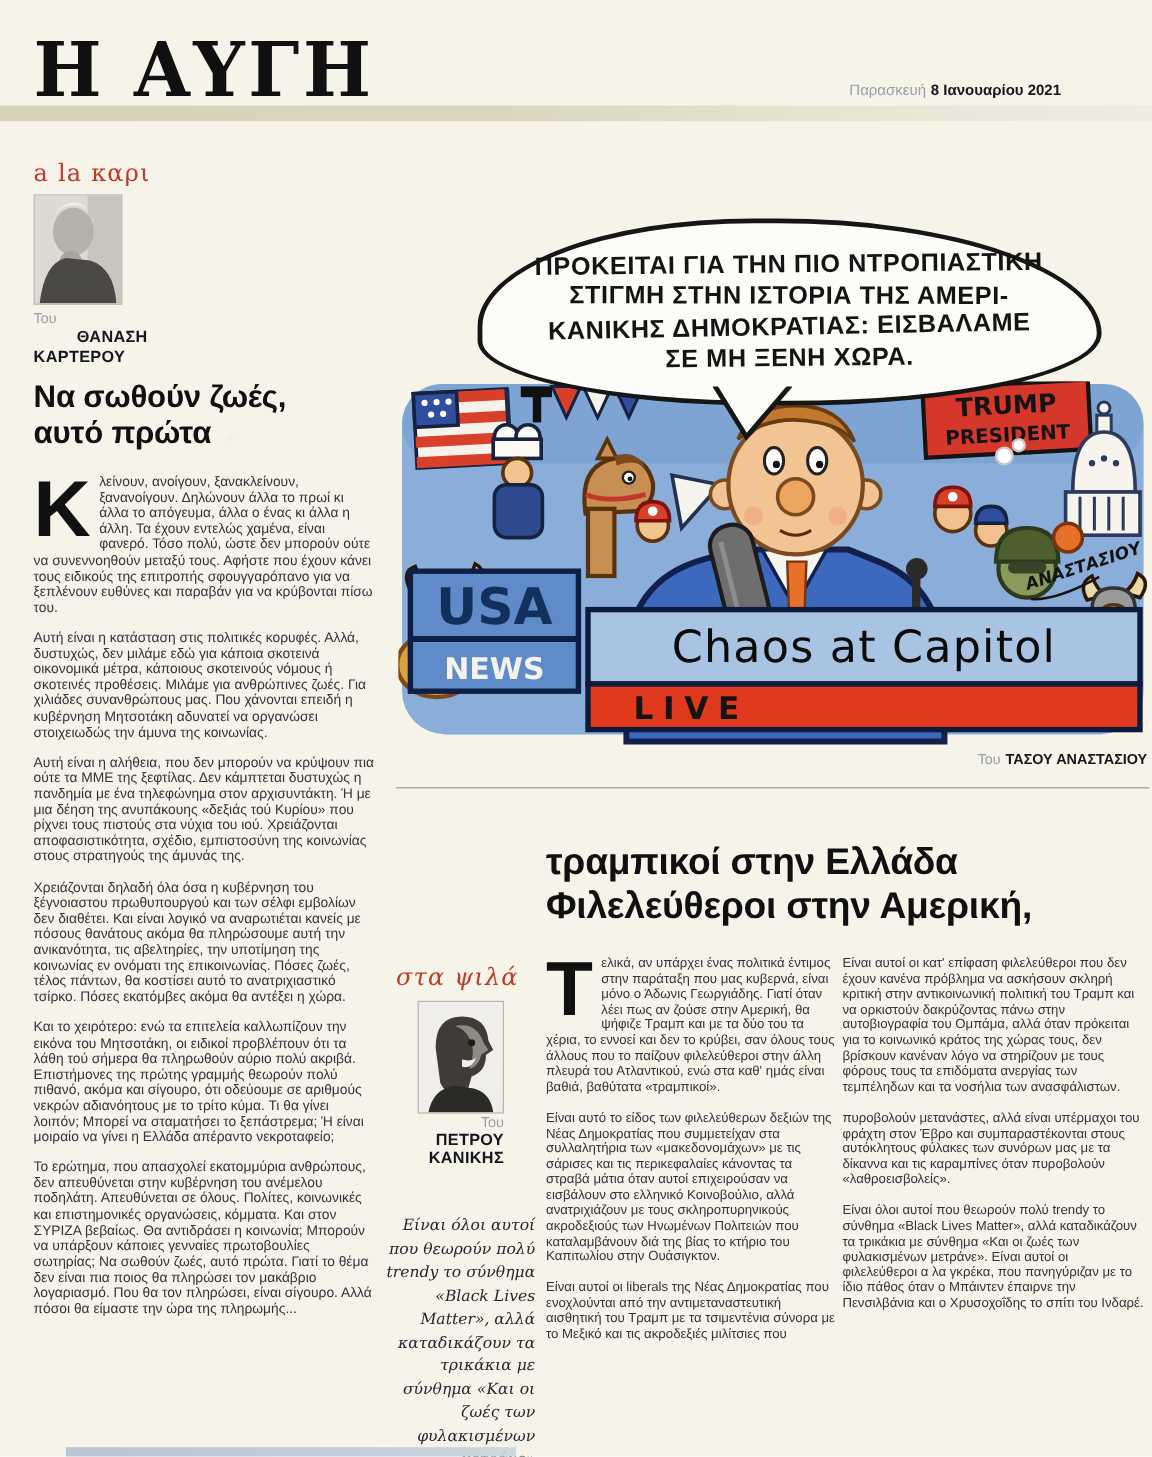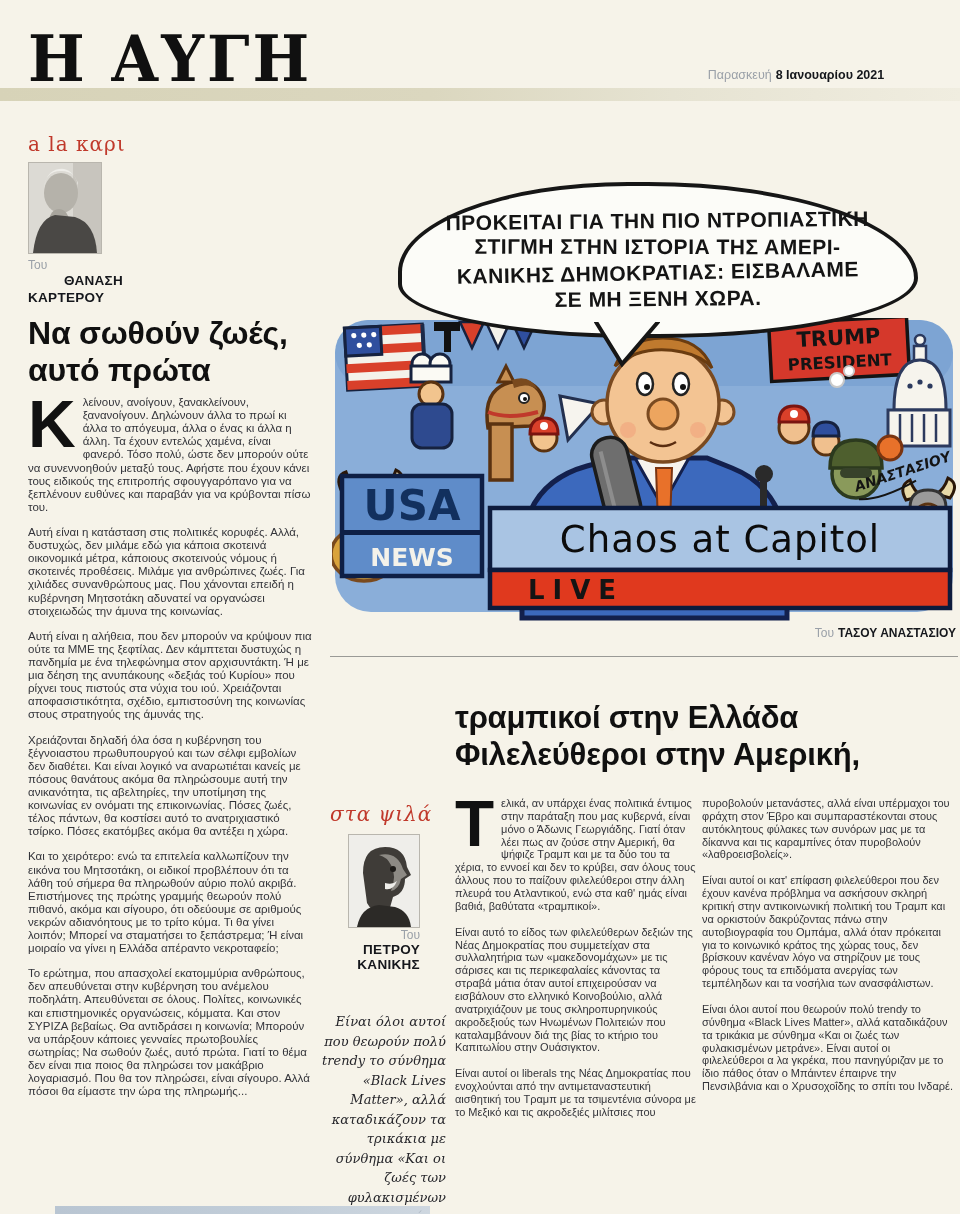--- a/index.html
+++ b/index.html
@@ -18,21 +18,21 @@
   .dateline .day{color:#9aa0a8;font-weight:normal;margin-right:4px;}
   .dateline .rest{font-weight:bold;}
   .khaki-band{height:13px;background:linear-gradient(90deg,#d7d3b8 0%,#dbd7bf 45%,#e6e3d2 70%,#f0ede0 100%);}
   
   .seclabel{font-family:"DejaVu Serif", serif;font-size:20px;color:#c0392b;letter-spacing:1px;}
   .byline-prefix{font-size:12px;color:#9aa0a8;}
   .byline-name{font-size:13.5px;font-weight:bold;color:#15171c;letter-spacing:.3px;}
   
   .photo{background:linear-gradient(180deg,#e9e7e2 0%,#d8d5cf 60%,#c9c6c0 100%);border:1px solid #b9b6ae;overflow:hidden;}
   
-  .hl1{font-size:32px;font-weight:bold;color:#101010;line-height:1.17;letter-spacing:-.2px;}
+  .hl1{font-size:26px;font-weight:bold;color:#101010;line-height:1.17;letter-spacing:-.2px;}
   .hl2{font-size:31px;font-weight:bold;color:#101010;line-height:1.18;letter-spacing:-.2px;}
   
   .bodycol{font-size:11.5px;line-height:1.14;color:#33343a;text-align:left;}
   .bodycol p{margin:0 0 12px 0;}
   .bodycol2{font-size:11px;line-height:1.17;color:#33343a;}
   .bodycol2 p{margin:0 0 13px 0;}
   .dropcap{float:left;font-weight:bold;color:#111;line-height:.78;margin:3px 7px 0 0;}
   .dc1{font-size:66px;}
   .dc2{font-size:64px;}
   
@@ -294,20 +294,20 @@
   </div>
   <div class="abs pullquote" style="left:322px;top:1012px;width:124px;">Είναι όλοι αυτοί που θεωρούν πολύ trendy το σύνθημα «Black Lives Matter», αλλά καταδικάζουν τα τρικάκια με σύνθημα «Και οι ζωές των φυλακισμένων μετράνε»</div>
 
   <div class="abs bodycol2" style="left:455px;top:797px;width:242px;">
     <p><span class="dropcap dc2">Τ</span><span>ελικά, αν υπάρχει ένας πολιτικά έντιμος στην παράταξη που μας κυβερνά, είναι μόνο ο Άδωνις Γεωργιάδης. Γιατί όταν λέει πως αν ζούσε στην Αμερική, θα ψήφιζε Τραμπ και με τα δύο του τα χέρια, το εννοεί και δεν το κρύβει, σαν όλους τους άλλους που το παίζουν φιλελεύθεροι στην άλλη πλευρά του Ατλαντικού, ενώ στα καθ' ημάς είναι βαθιά, βαθύτατα «τραμπικοί».</span></p>
     <p>Είναι αυτό το είδος των φιλελεύθερων δεξιών της Νέας Δημοκρατίας που συμμετείχαν στα συλλαλητήρια των «μακεδονομάχων» με τις σάρισες και τις περικεφαλαίες κάνοντας τα στραβά μάτια όταν αυτοί επιχειρούσαν να εισβάλουν στο ελληνικό Κοινοβούλιο, αλλά ανατριχιάζουν με τους σκληροπυρηνικούς ακροδεξιούς των Ηνωμένων Πολιτειών που καταλαμβάνουν διά της βίας το κτήριο του Καπιτωλίου στην Ουάσιγκτον.</p>
     <p>Είναι αυτοί οι liberals της Νέας Δημοκρατίας που ενοχλούνται από την αντιμεταναστευτική αισθητική του Τραμπ με τα τσιμεντένια σύνορα με το Μεξικό και τις ακροδεξιές μιλίτσιες που</p>
   </div>
 
   <div class="abs bodycol2" style="left:702px;top:797px;width:253px;">
+    <p>Είναι αυτοί οι κατ' επίφαση φιλελεύθεροι που δεν έχουν κανένα πρόβλημα να ασκήσουν σκληρή κριτική στην αντικοινωνική πολιτική του Τραμπ και να ορκιστούν δακρύζοντας πάνω στην αυτοβιογραφία του Ομπάμα, αλλά όταν πρόκειται για το κοινωνικό κράτος της χώρας τους, δεν βρίσκουν κανέναν λόγο να στηρίζουν με τους φόρους τους τα επιδόματα ανεργίας των τεμπέληδων και τα νοσήλια των ανασφάλιστων.</p>
     <p>πυροβολούν μετανάστες, αλλά είναι υπέρμαχοι του φράχτη στον Έβρο και συμπαραστέκονται στους αυτόκλητους φύλακες των συνόρων μας με τα δίκαννα και τις καραμπίνες όταν πυροβολούν «λαθροεισβολείς».</p>
-    <p>Είναι αυτοί οι κατ' επίφαση φιλελεύθεροι που δεν έχουν κανένα πρόβλημα να ασκήσουν σκληρή κριτική στην αντικοινωνική πολιτική του Τραμπ και να ορκιστούν δακρύζοντας πάνω στην αυτοβιογραφία του Ομπάμα, αλλά όταν πρόκειται για το κοινωνικό κράτος της χώρας τους, δεν βρίσκουν κανέναν λόγο να στηρίζουν με τους φόρους τους τα επιδόματα ανεργίας των τεμπέληδων και τα νοσήλια των ανασφάλιστων.</p>
     <p>Είναι όλοι αυτοί που θεωρούν πολύ trendy το σύνθημα «Black Lives Matter», αλλά καταδικάζουν τα τρικάκια με σύνθημα «Και οι ζωές των φυλακισμένων μετράνε». Είναι αυτοί οι φιλελεύθεροι α λα γκρέκα, που πανηγύριζαν με το ίδιο πάθος όταν ο Μπάιντεν έπαιρνε την Πενσιλβάνια και ο Χρυσοχοΐδης το σπίτι του Ινδαρέ.</p>
   </div>
 
   <div class="abs bottom-strip" style="left:55px;top:1206px;width:375px;height:8px;"></div>
 
 </div>
 
 </body></html>

